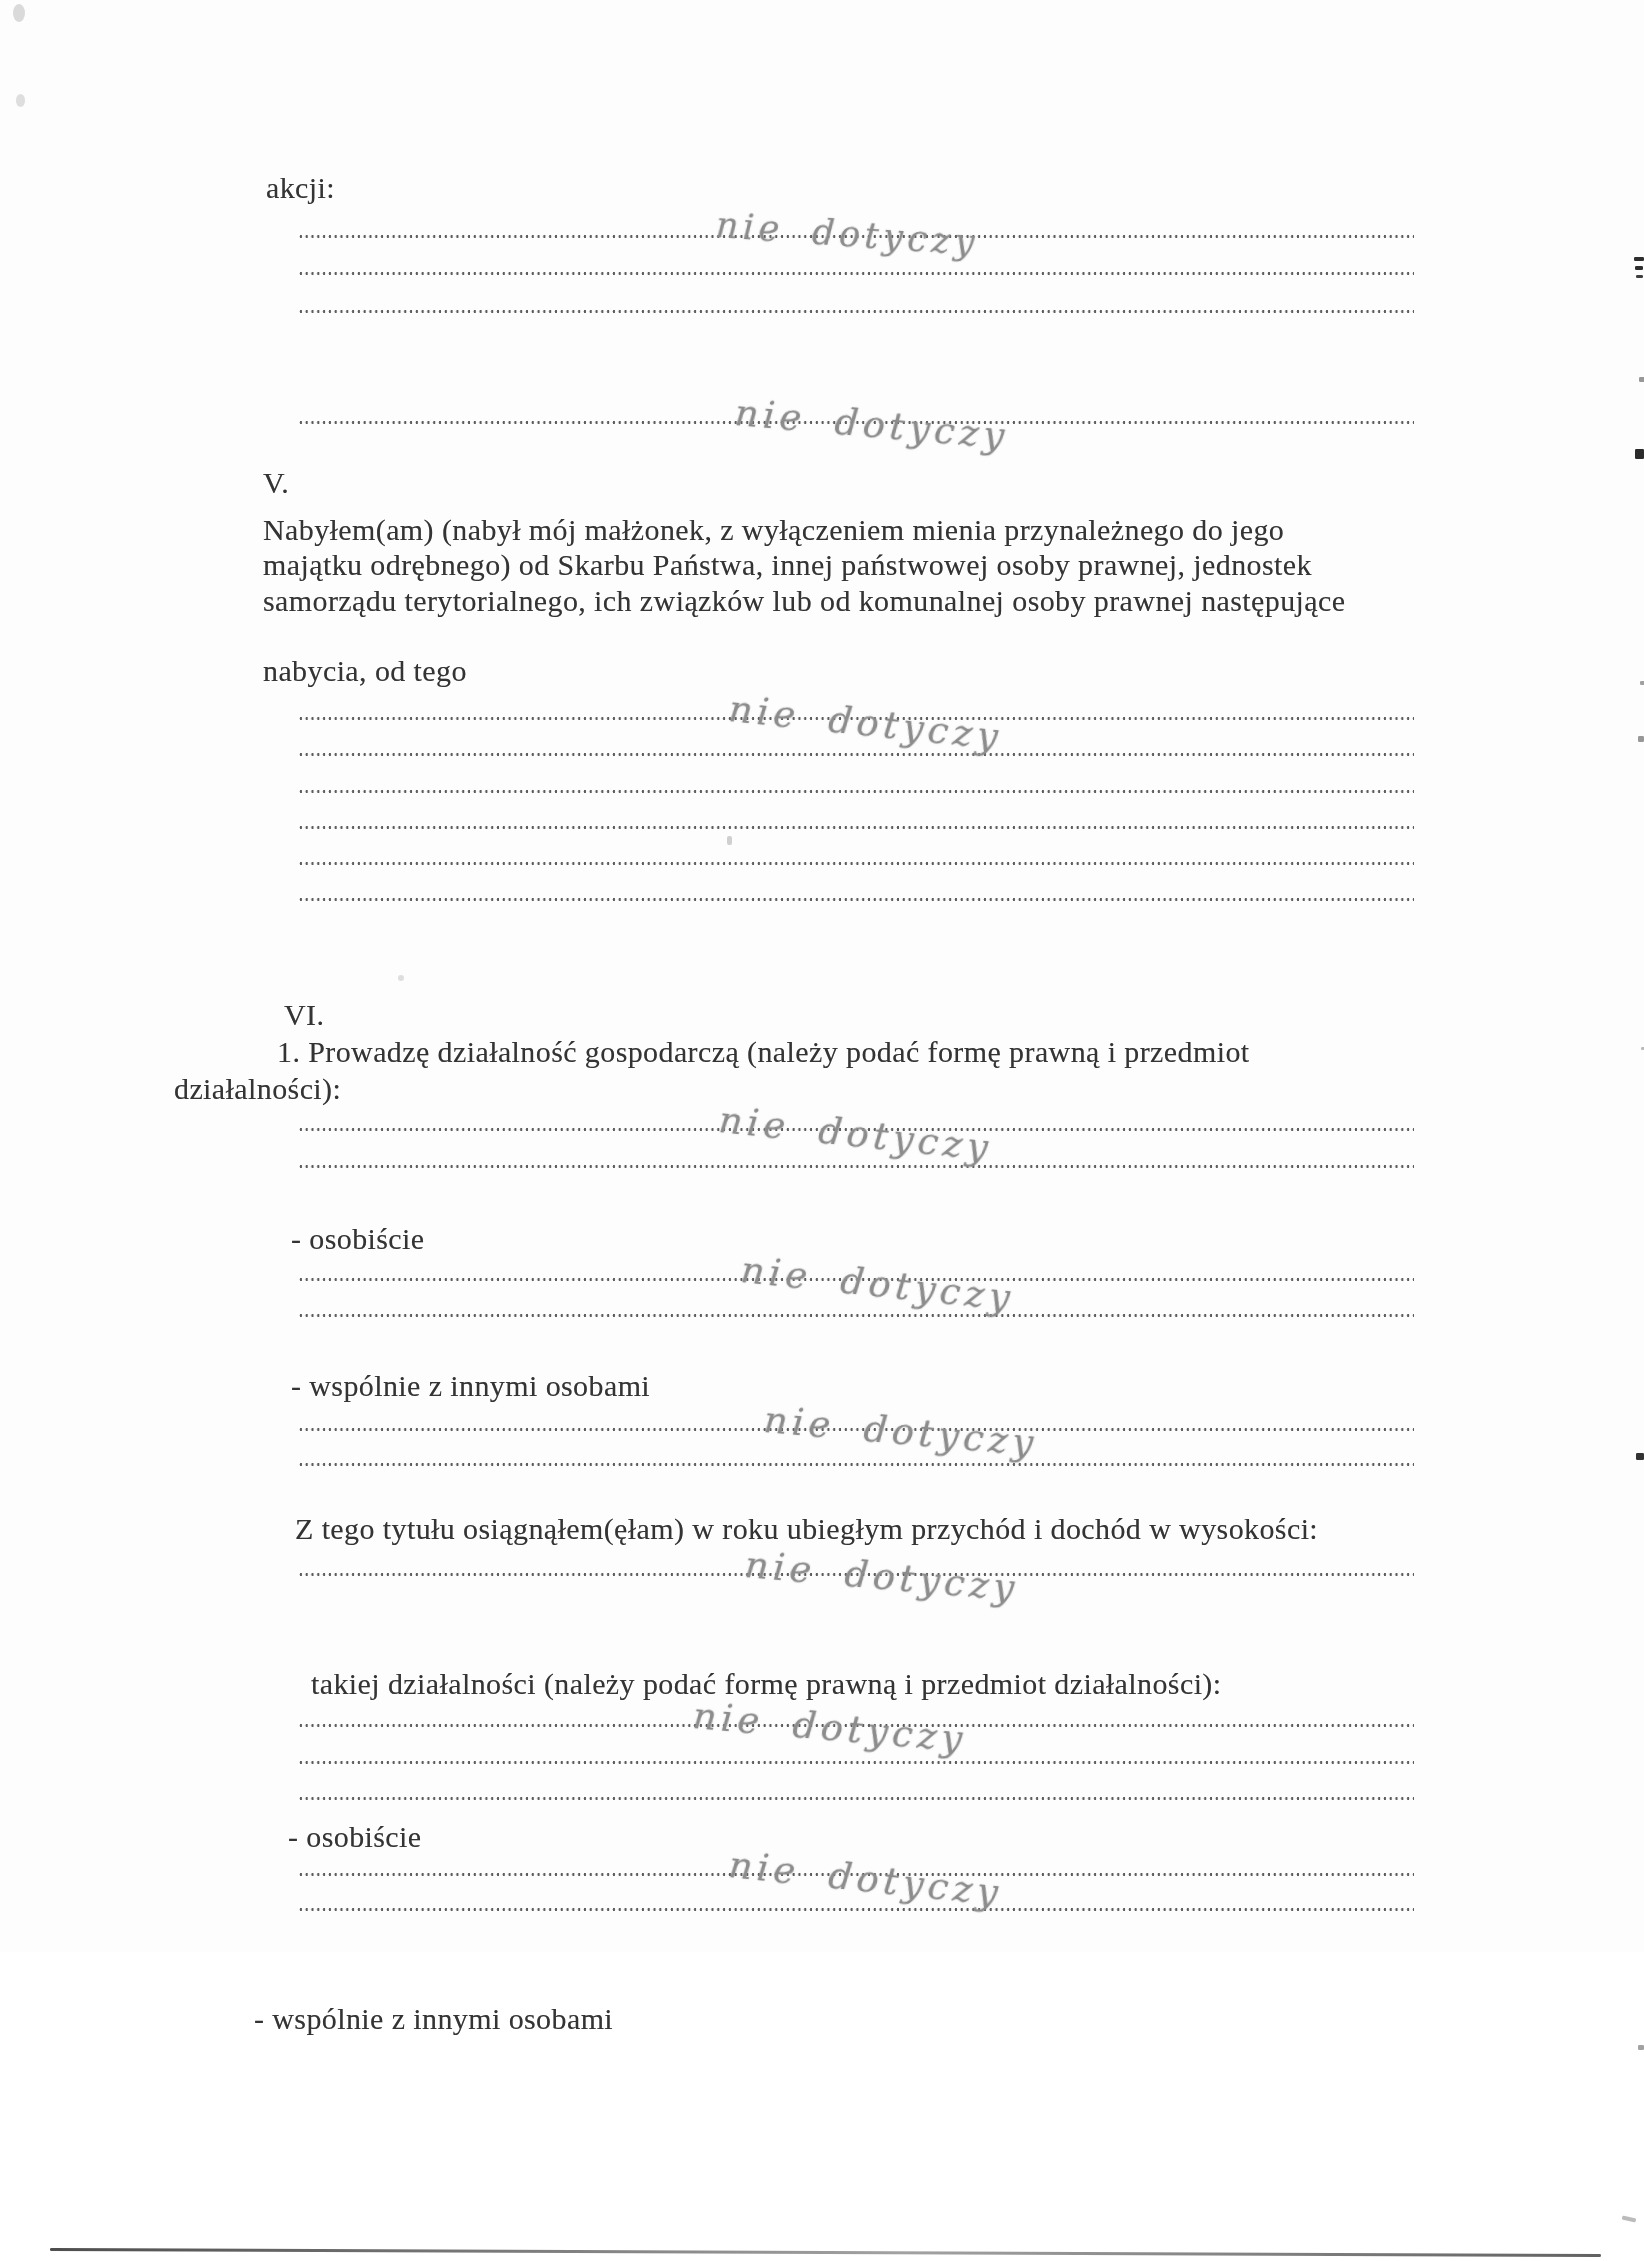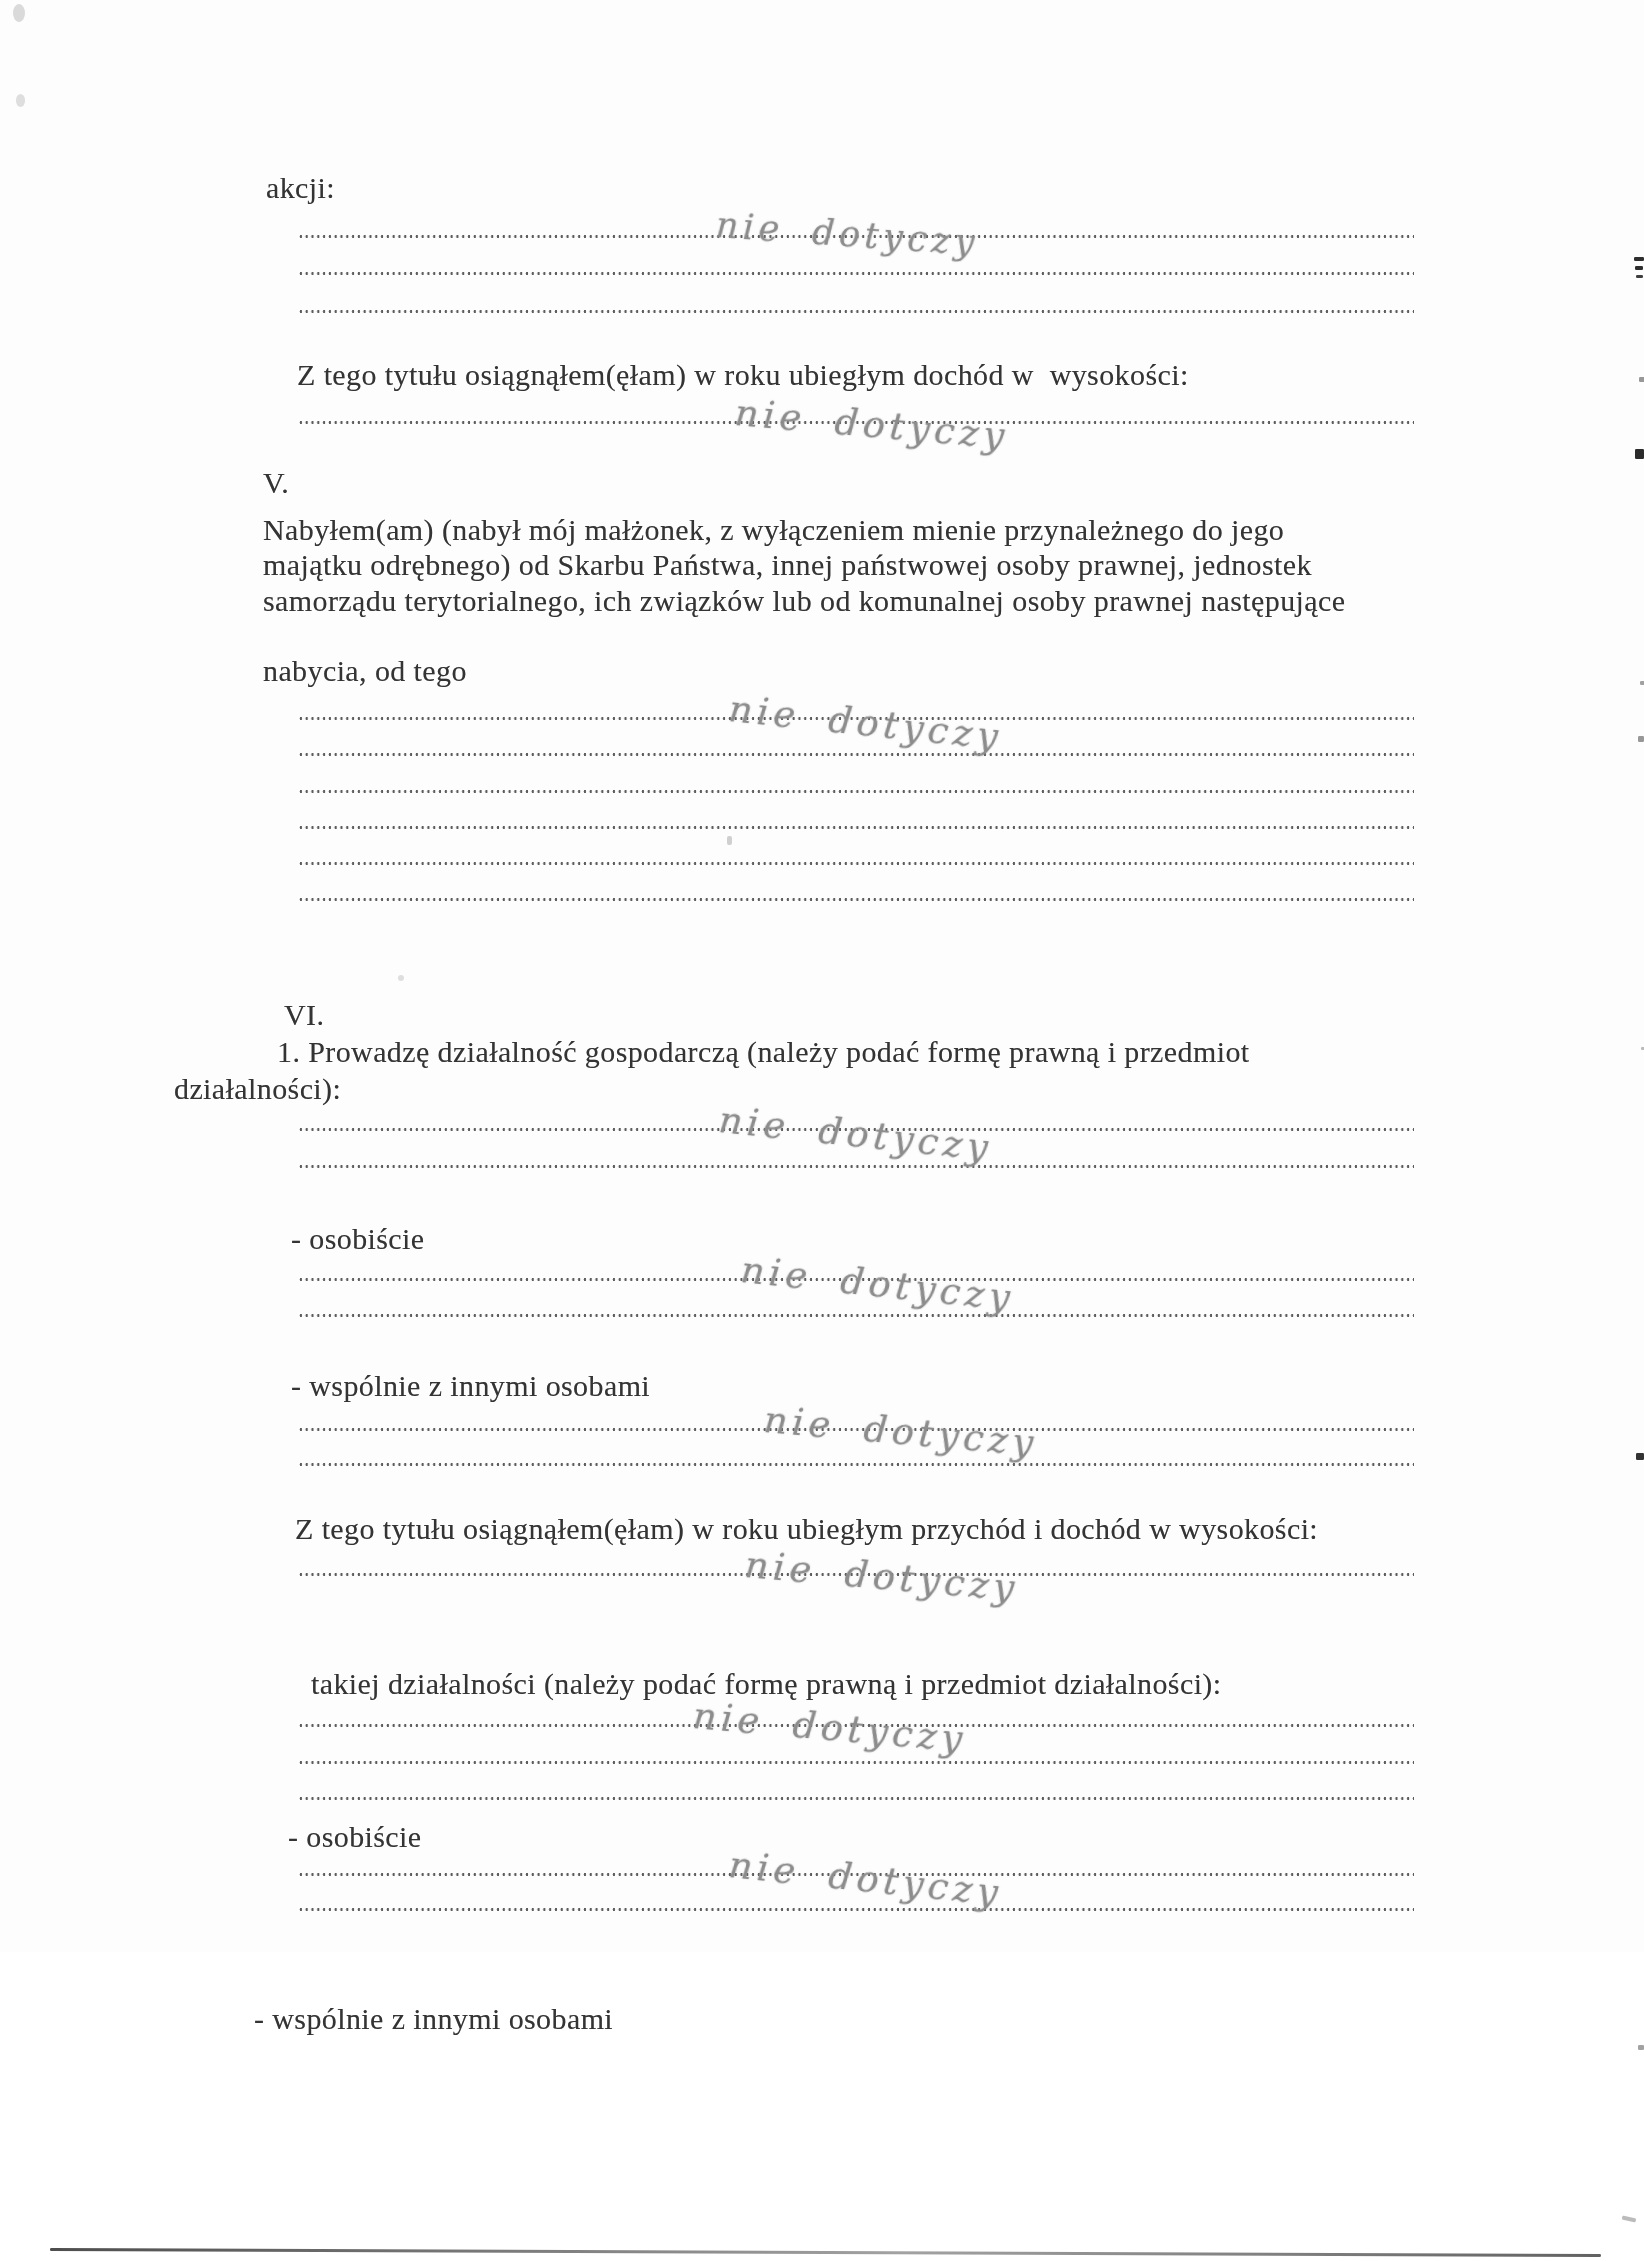--- a/index.html
+++ b/index.html
@@ -71,26 +71,25 @@
 
 <div id="page">
 
   <div class="lbl" style="left:266px;top:171px;">akcji:</div>
 
   <div class="dots" style="top:234px;"></div>
   <div class="dots" style="top:271px;"></div>
   <div class="dots" style="top:309px;"></div>
   <span class="hw" style="left:716px;top:205px;transform:rotate(4deg);font-size:35px;">nie dotyczy</span>
 
-  <div class="lbl" style="left:297px;top:358px;">Z tego tytułu osiągnąłem(ęłam) w roku ubiegłym dochód w  wysokości:</div>
   <div class="dots" style="top:420px;"></div>
   <span class="hw" style="left:735px;top:391px;transform:rotate(5deg);">nie dotyczy</span>
 
   <div class="lbl" style="left:263px;top:466px;">V.</div>
-  <div class="lbl" style="left:263px;top:513px;">Nabyłem(am) (nabył mój małżonek, z wyłączeniem mienie przynależnego do jego</div>
+  <div class="lbl" style="left:263px;top:513px;">Nabyłem(am) (nabył mój małżonek, z wyłączeniem mienia przynależnego do jego</div>
   <div class="lbl" style="left:263px;top:548px;">majątku odrębnego) od Skarbu Państwa, innej państwowej osoby prawnej, jednostek</div>
   <div class="lbl" style="left:263px;top:584px;">samorządu terytorialnego, ich związków lub od komunalnej osoby prawnej następujące</div>
   <div class="lbl" style="left:263px;top:654px;">nabycia, od tego</div>
 
   <div class="dots" style="top:716px;"></div>
   <div class="dots" style="top:752px;"></div>
   <div class="dots" style="top:789px;"></div>
   <div class="dots" style="top:825px;"></div>
   <div class="dots" style="top:861px;"></div>
   <div class="dots" style="top:897px;"></div>

